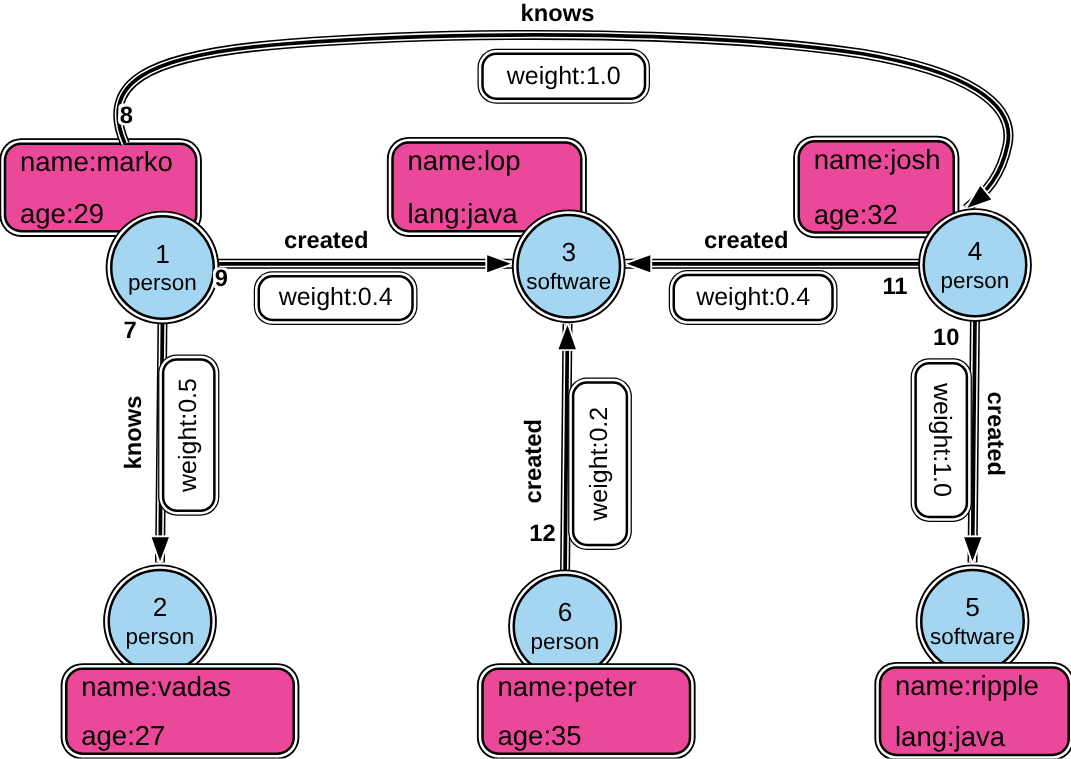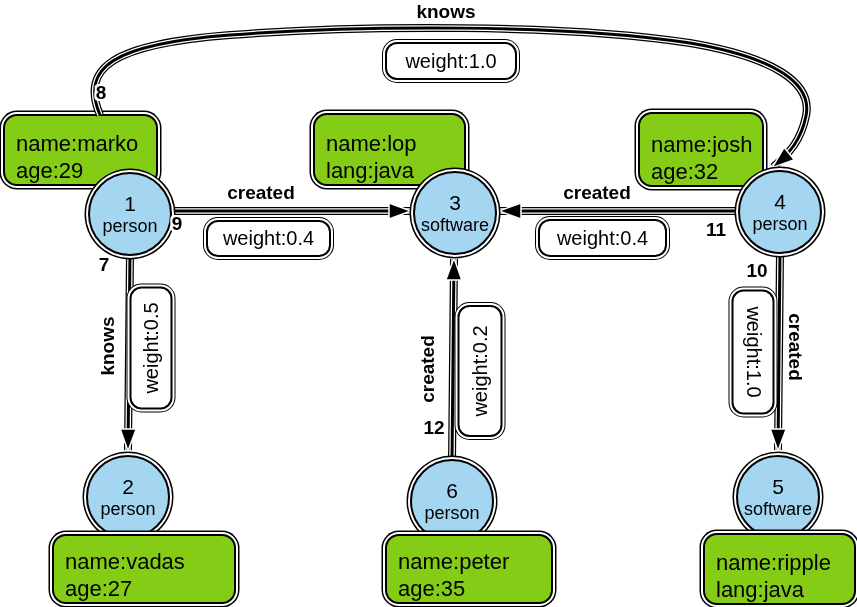--- a/index.html
+++ b/index.html
@@ -2,24 +2,24 @@
 <html><head>
 <meta charset="utf-8">
 <style>
   html,body{margin:0;padding:0;background:#ffffff;}
   #stage{
     position:relative;width:857px;height:607px;background:#ffffff;overflow:hidden;
     font-family:"Liberation Sans",sans-serif;color:#000;
   }
   
   .pbox{
-    position:absolute;box-sizing:border-box;background:#84cc16;
+    position:absolute;box-sizing:border-box;background:#ec4899;
     border:2.5px solid #000;border-radius:14px;
     box-shadow:0 0 0 2px #fff,0 0 0 3.5px #000;
-    display:flex;flex-direction:column;justify-content:flex-end;
+    display:flex;flex-direction:column;justify-content:space-between;
     padding-left:11px;font-size:22px;line-height:27px;
   }
   .pbox.top{z-index:1;}
   .pbox.bottom{z-index:4;}
   
   .wbox{
     position:absolute;box-sizing:border-box;background:#fff;
     border:2.5px solid #000;border-radius:12px;
     box-shadow:0 0 0 2px #fff,0 0 0 3px #000;
     display:flex;align-items:center;justify-content:center;

